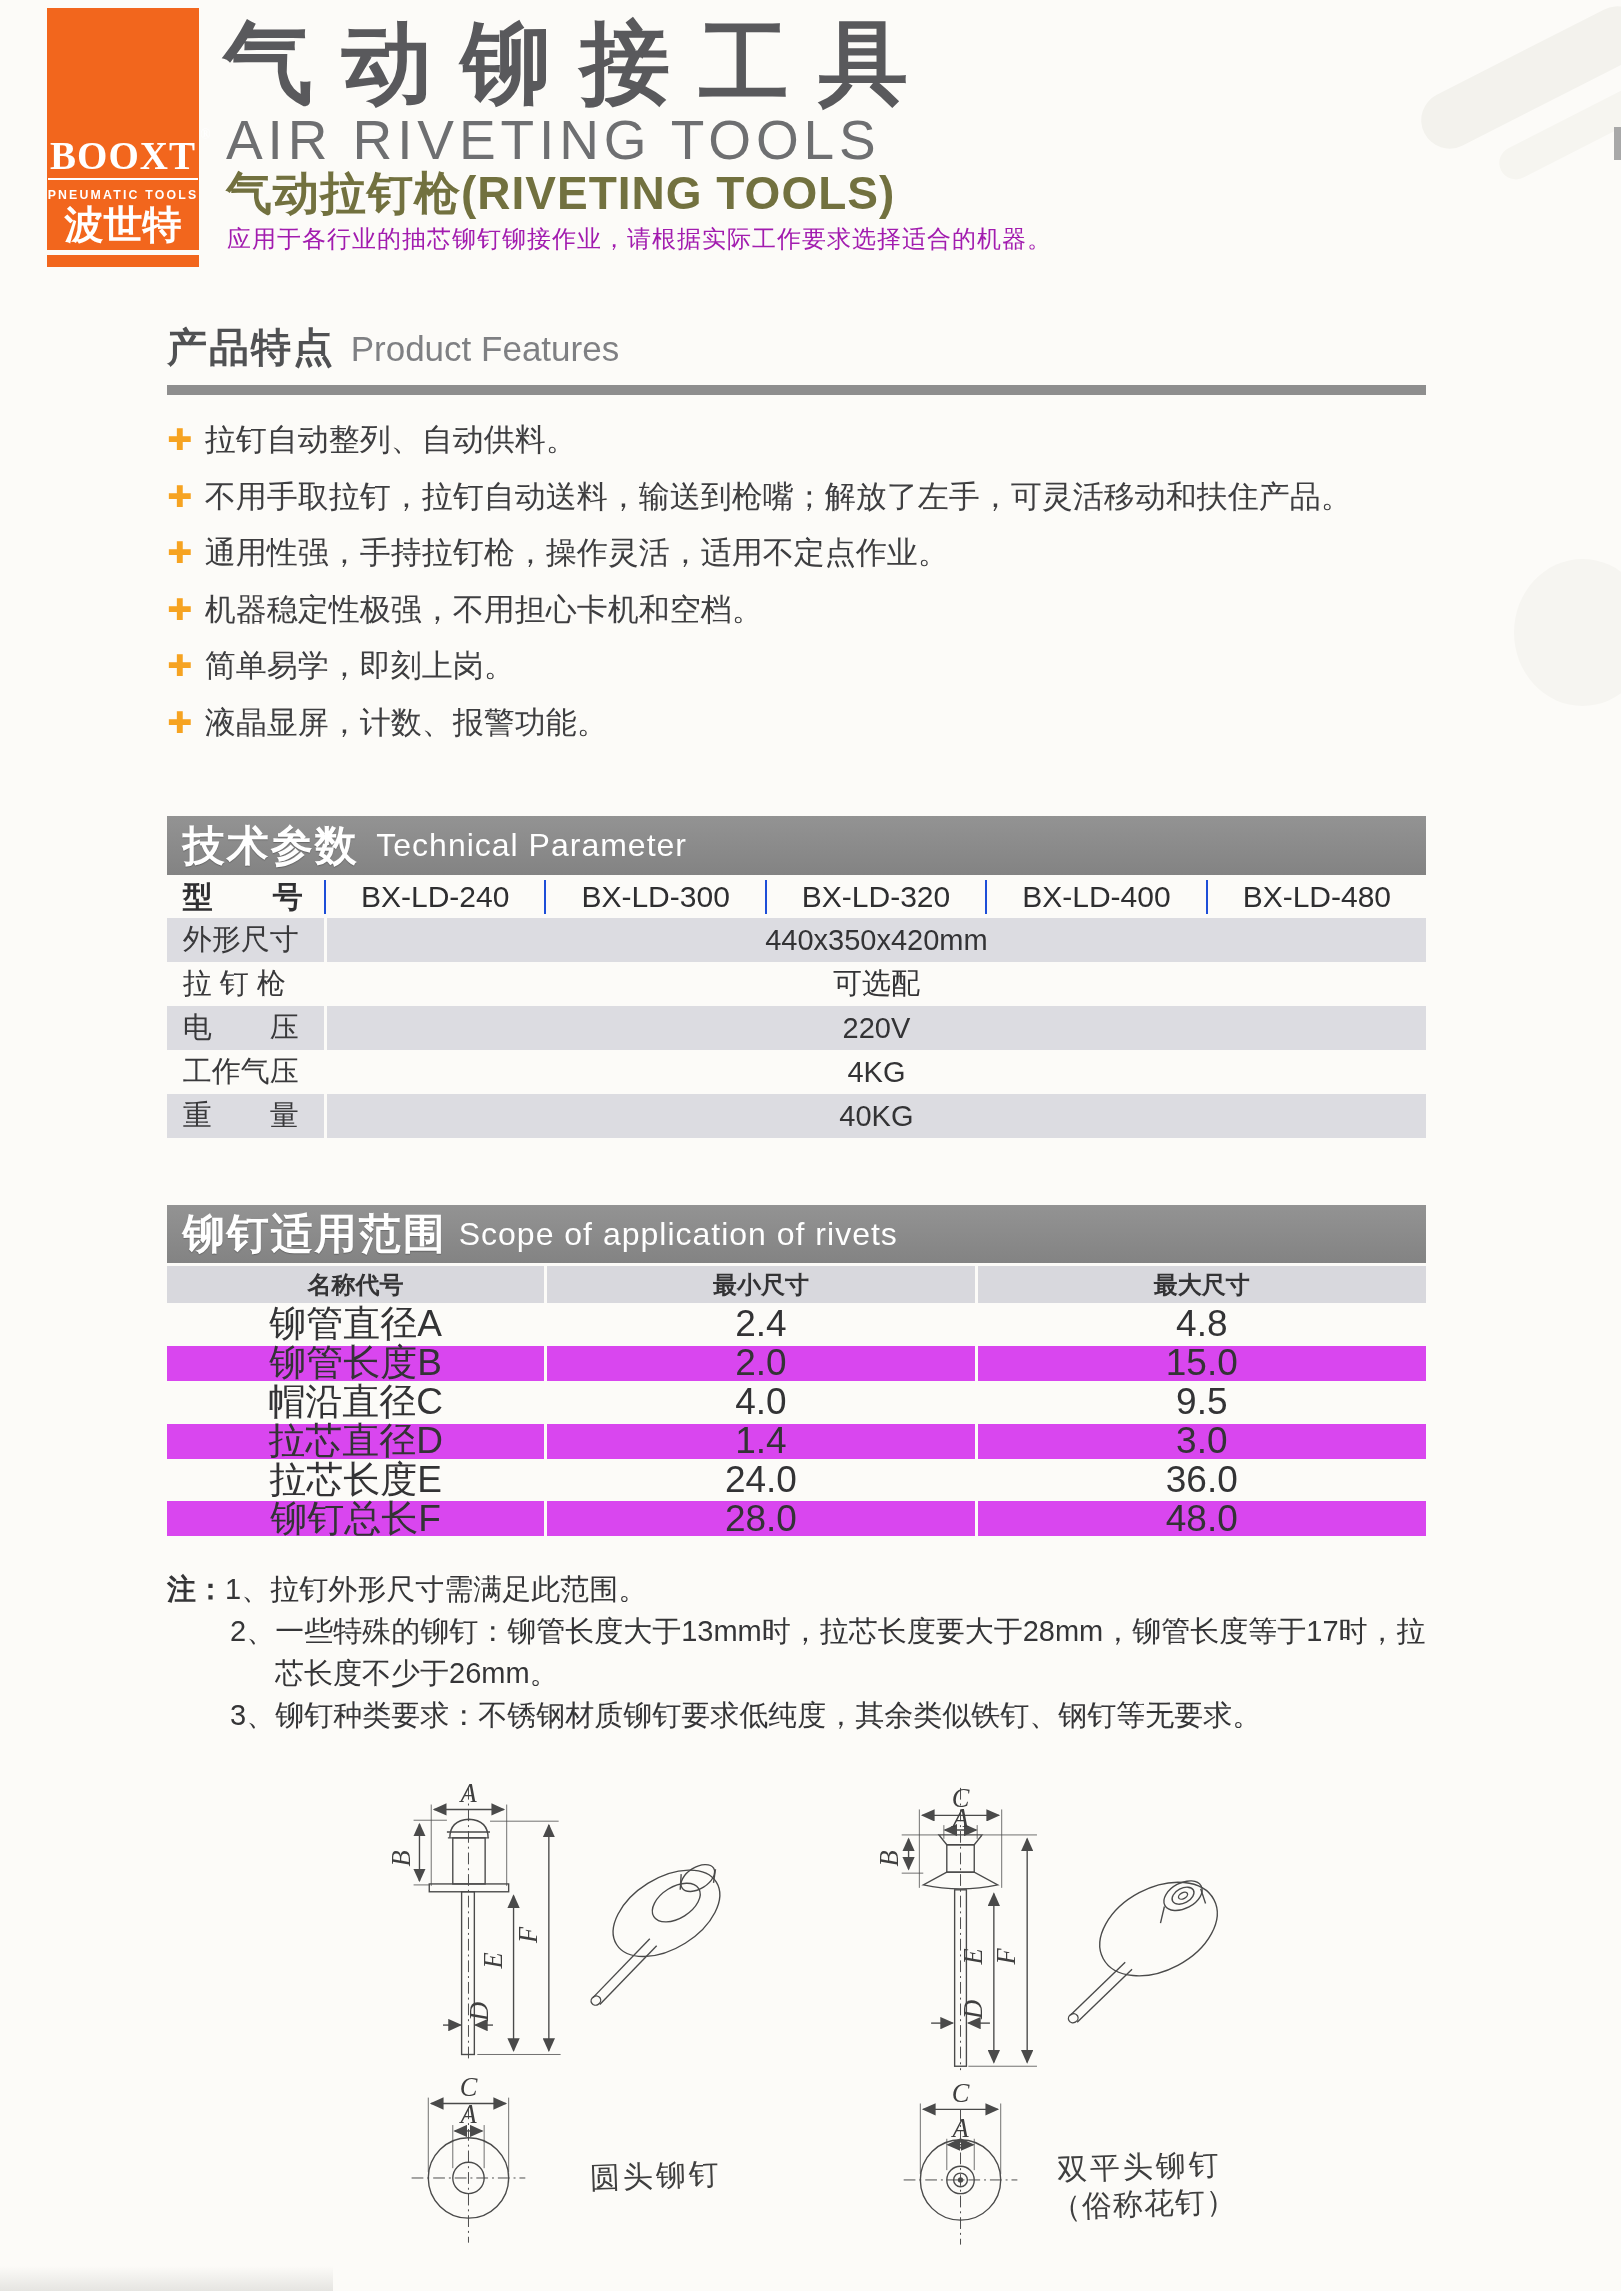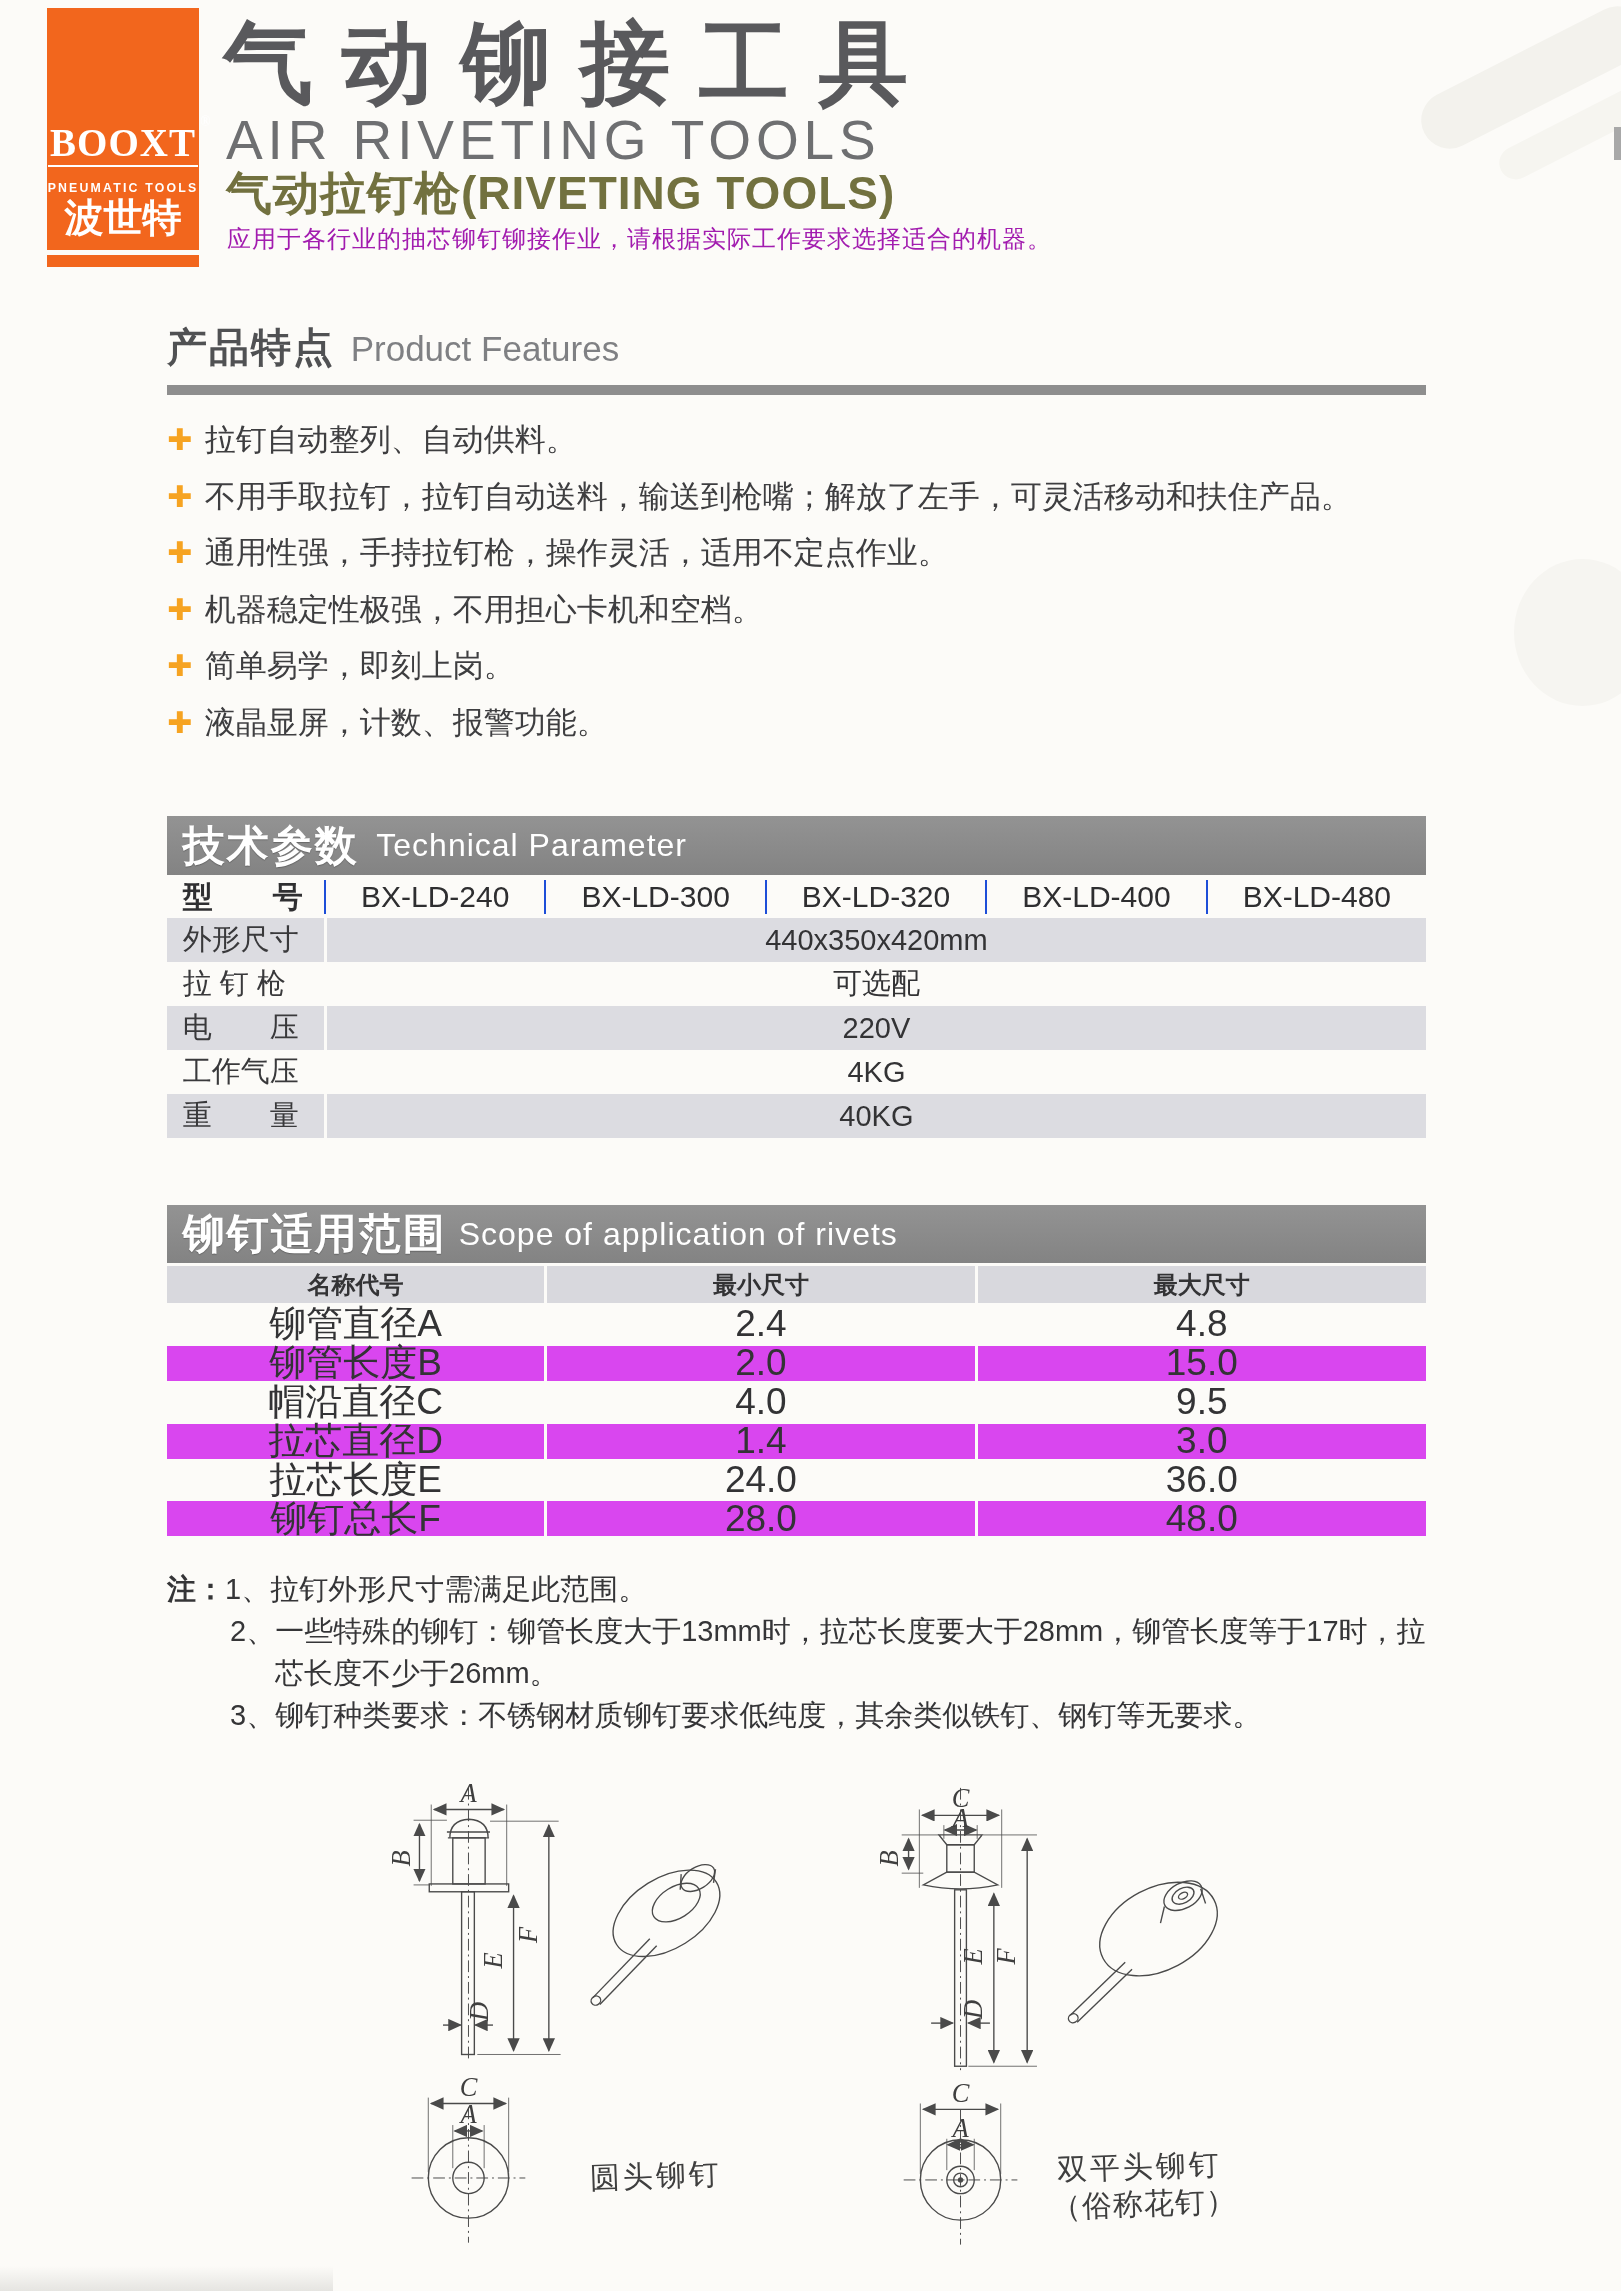--- a/index.html
+++ b/index.html
@@ -5,27 +5,27 @@
   html,body{margin:0;padding:0;background:#e9e9e6;}
   .page{
     position:relative;width:1621px;height:2292px;margin:0 auto;
     background:#fcfbf8;overflow:hidden;
     font-family:"Liberation Sans","DejaVu Sans",sans-serif;color:#3c3c3e;
   }
   
   .logo-block{
     position:absolute;left:47px;top:7.8px;width:152px;height:242px;
     background:#f2661d;display:flex;flex-direction:column;justify-content:flex-end;
-    align-items:center;padding-bottom:10px;box-sizing:border-box;color:#fff;
+    align-items:center;padding-bottom:3px;box-sizing:border-box;color:#fff;
   }
   .logo-brand-row{position:relative;font-family:"Liberation Serif","DejaVu Serif",serif;
     font-weight:bold;font-size:39px;letter-spacing:1px;line-height:1;
     border-bottom:2.9px solid #fff;padding:0 2px 2.9px 2px;}
   .logo-reg{position:absolute;right:-13.7px;top:-7.8px;font-size:13.7px;font-weight:normal;}
-  .logo-tagline{font-size:12.3px;letter-spacing:2.2px;margin-top:14px;font-weight:bold;}
+  .logo-tagline{font-size:12.3px;letter-spacing:2.2px;margin-top:8px;font-weight:bold;}
   .logo-cn{font-size:39px;font-weight:bold;line-height:1.1;margin-top:2px;
     font-family:"Liberation Serif","DejaVu Serif",serif;}
   .logo-underbar{position:absolute;left:47px;top:255px;width:152px;height:11.8px;background:#f2661d;}
   
   .title-cn{position:absolute;left:223px;top:15.7px;font-size:90px;font-weight:bold;
     color:#59595c;letter-spacing:29px;white-space:nowrap;line-height:1.05;}
   .title-en{position:absolute;left:226px;top:108px;font-size:55px;color:#6e6f71;
     letter-spacing:4.9px;white-space:nowrap;}
   .subtitle{position:absolute;left:226px;top:163px;font-size:46px;color:#72713f;
     font-weight:bold;letter-spacing:1px;white-space:nowrap;}

